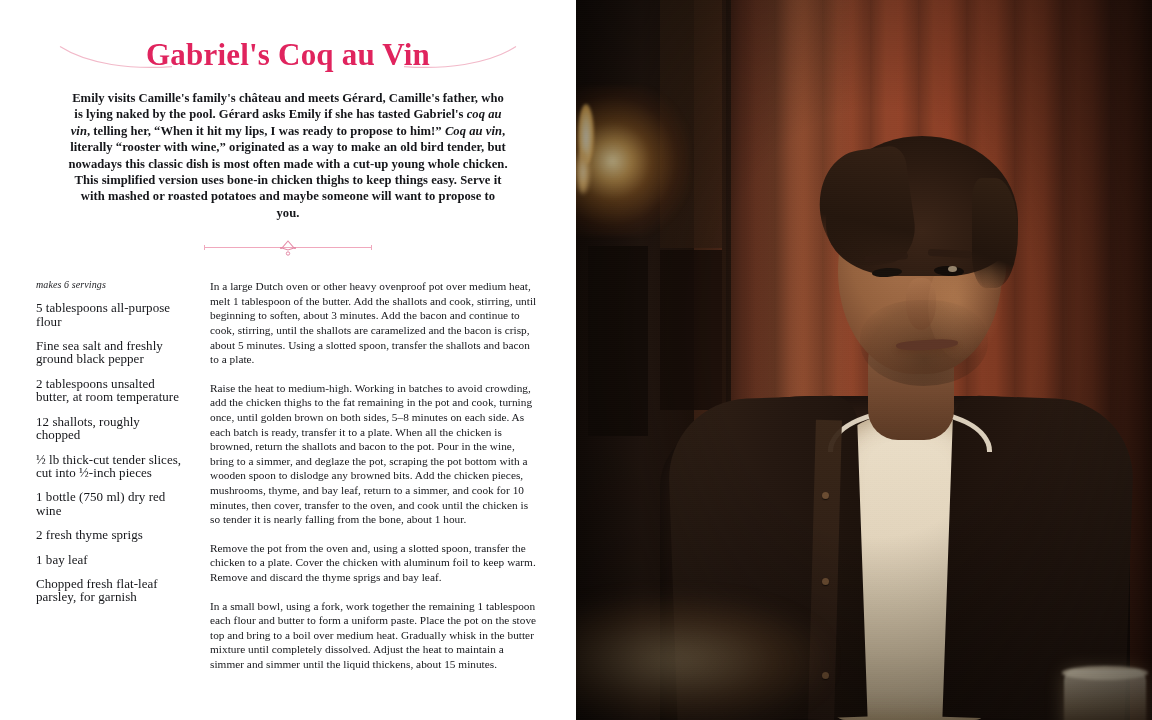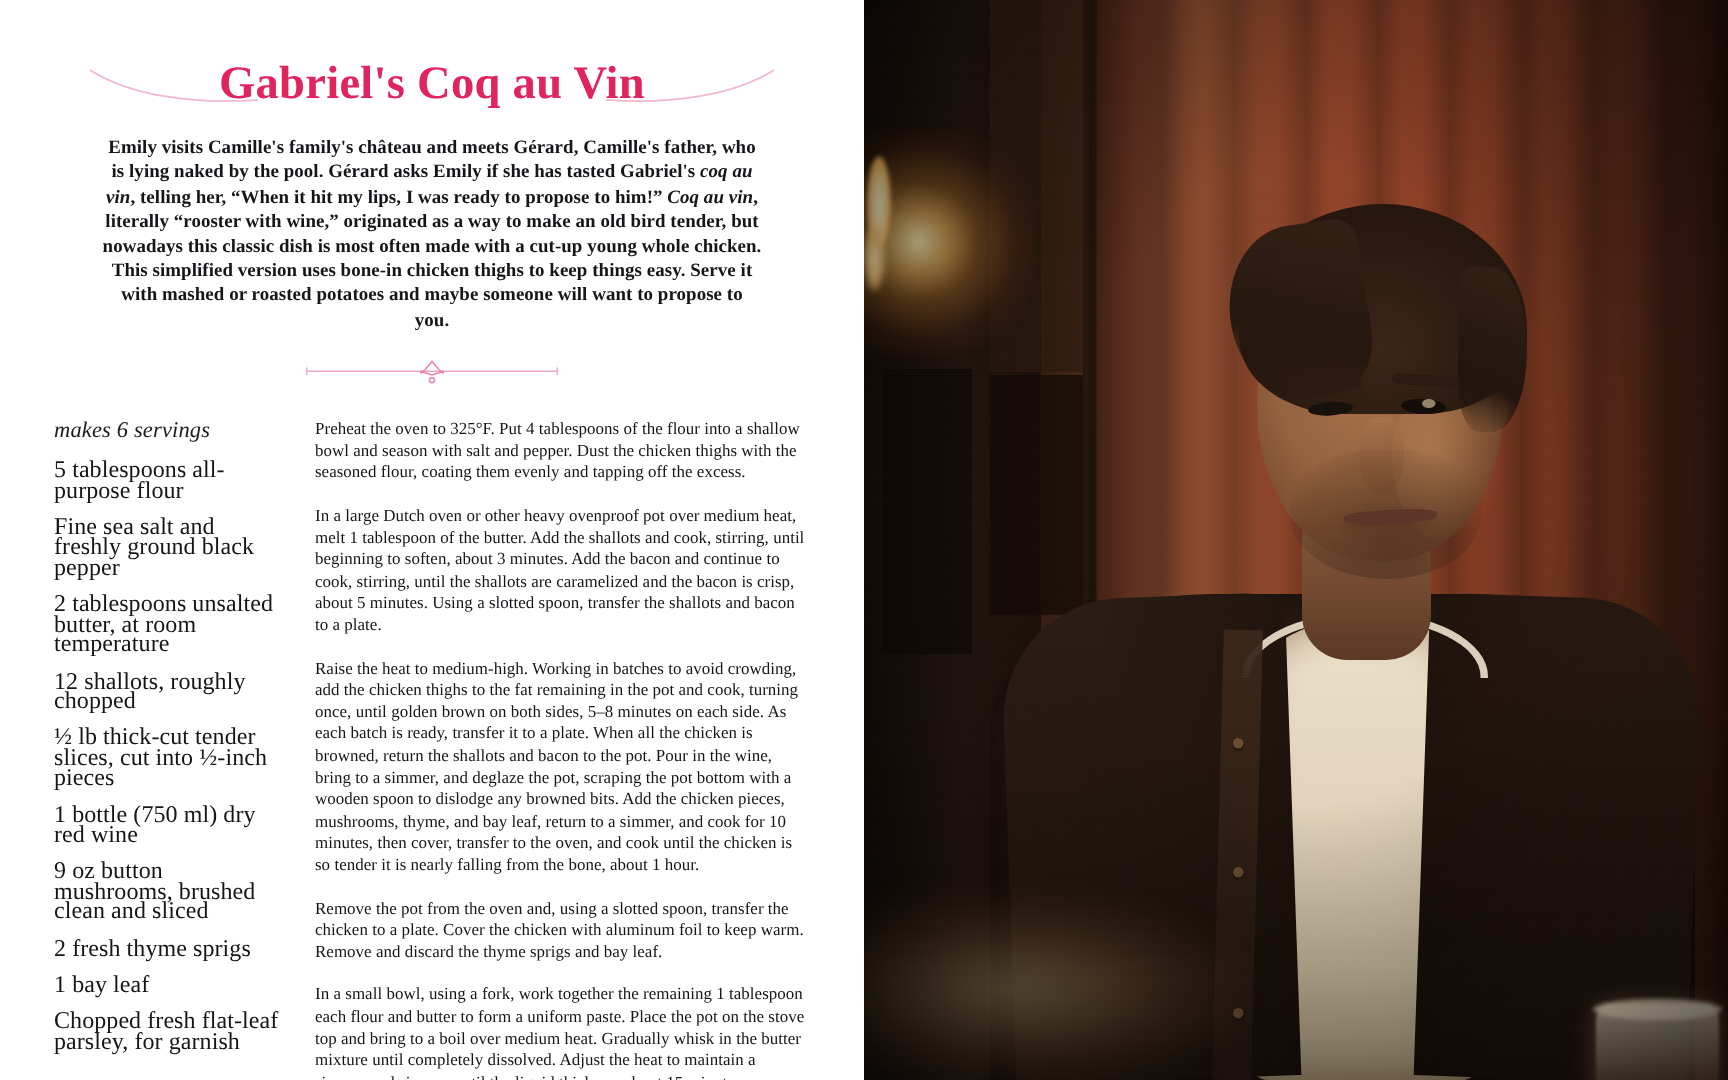--- a/index.html
+++ b/index.html
@@ -82,27 +82,27 @@
     display: flex;
     padding-left: 36px;
     padding-right: 36px;
     gap: 24px;
   }
   .col-ingredients { width: 150px; flex: none; }
   .col-method { width: 330px; flex: none; }
 
   .servings {
     font-style: italic;
-    font-size: 15px;
+    font-size: 10px;
     color: #1a1b1f;
     margin-bottom: 11px;
     letter-spacing: .1px;
   }
   .ingredient {
-    font-size: 16px;
+    font-size: 13px;
     line-height: 13.4px;
     color: #15161a;
     margin-bottom: 11px;
     letter-spacing: .05px;
   }
   .ingredient:last-child { margin-bottom: 0; }
 
   .step {
     font-size: 11.3px;
     line-height: 14.6px;
@@ -390,30 +390,28 @@
 
       <div class="col-ingredients">
         <div class="servings">makes 6 servings</div>
         <div>
             <div class="ingredient">5 tablespoons all-purpose flour</div>
             <div class="ingredient">Fine sea salt and freshly ground black pepper</div>
             <div class="ingredient">2 tablespoons unsalted butter, at room temperature</div>
             <div class="ingredient">12 shallots, roughly chopped</div>
             <div class="ingredient">½ lb thick-cut tender slices, cut into ½-inch pieces</div>
             <div class="ingredient">1 bottle (750 ml) dry red wine</div>
-            <div class="ingredient">9 oz button mushrooms, brushed clean and sliced</div>
             <div class="ingredient">2 fresh thyme sprigs</div>
             <div class="ingredient">1 bay leaf</div>
             <div class="ingredient">Chopped fresh flat-leaf parsley, for garnish</div>
           </div>
       </div>
 
       <div class="col-method">
         <div>
-            <p class="step">Preheat the oven to 325°F. Put 4 tablespoons of the flour into a shallow bowl and season with salt and pepper. Dust the chicken thighs with the seasoned flour, coating them evenly and tapping off the excess.</p>
             <p class="step">In a large Dutch oven or other heavy ovenproof pot over medium heat, melt 1 tablespoon of the butter. Add the shallots and cook, stirring, until beginning to soften, about 3 minutes. Add the bacon and continue to cook, stirring, until the shallots are caramelized and the bacon is crisp, about 5 minutes. Using a slotted spoon, transfer the shallots and bacon to a plate.</p>
             <p class="step">Raise the heat to medium-high. Working in batches to avoid crowding, add the chicken thighs to the fat remaining in the pot and cook, turning once, until golden brown on both sides, 5–8 minutes on each side. As each batch is ready, transfer it to a plate. When all the chicken is browned, return the shallots and bacon to the pot. Pour in the wine, bring to a simmer, and deglaze the pot, scraping the pot bottom with a wooden spoon to dislodge any browned bits. Add the chicken pieces, mushrooms, thyme, and bay leaf, return to a simmer, and cook for 10 minutes, then cover, transfer to the oven, and cook until the chicken is so tender it is nearly falling from the bone, about 1 hour.</p>
             <p class="step">Remove the pot from the oven and, using a slotted spoon, transfer the chicken to a plate. Cover the chicken with aluminum foil to keep warm. Remove and discard the thyme sprigs and bay leaf.</p>
             <p class="step">In a small bowl, using a fork, work together the remaining 1 tablespoon each flour and butter to form a uniform paste. Place the pot on the stove top and bring to a boil over medium heat. Gradually whisk in the butter mixture until completely dissolved. Adjust the heat to maintain a simmer and simmer until the liquid thickens, about 15 minutes.</p>
           </div>
       </div>
 
     </div>
 
   </div>

